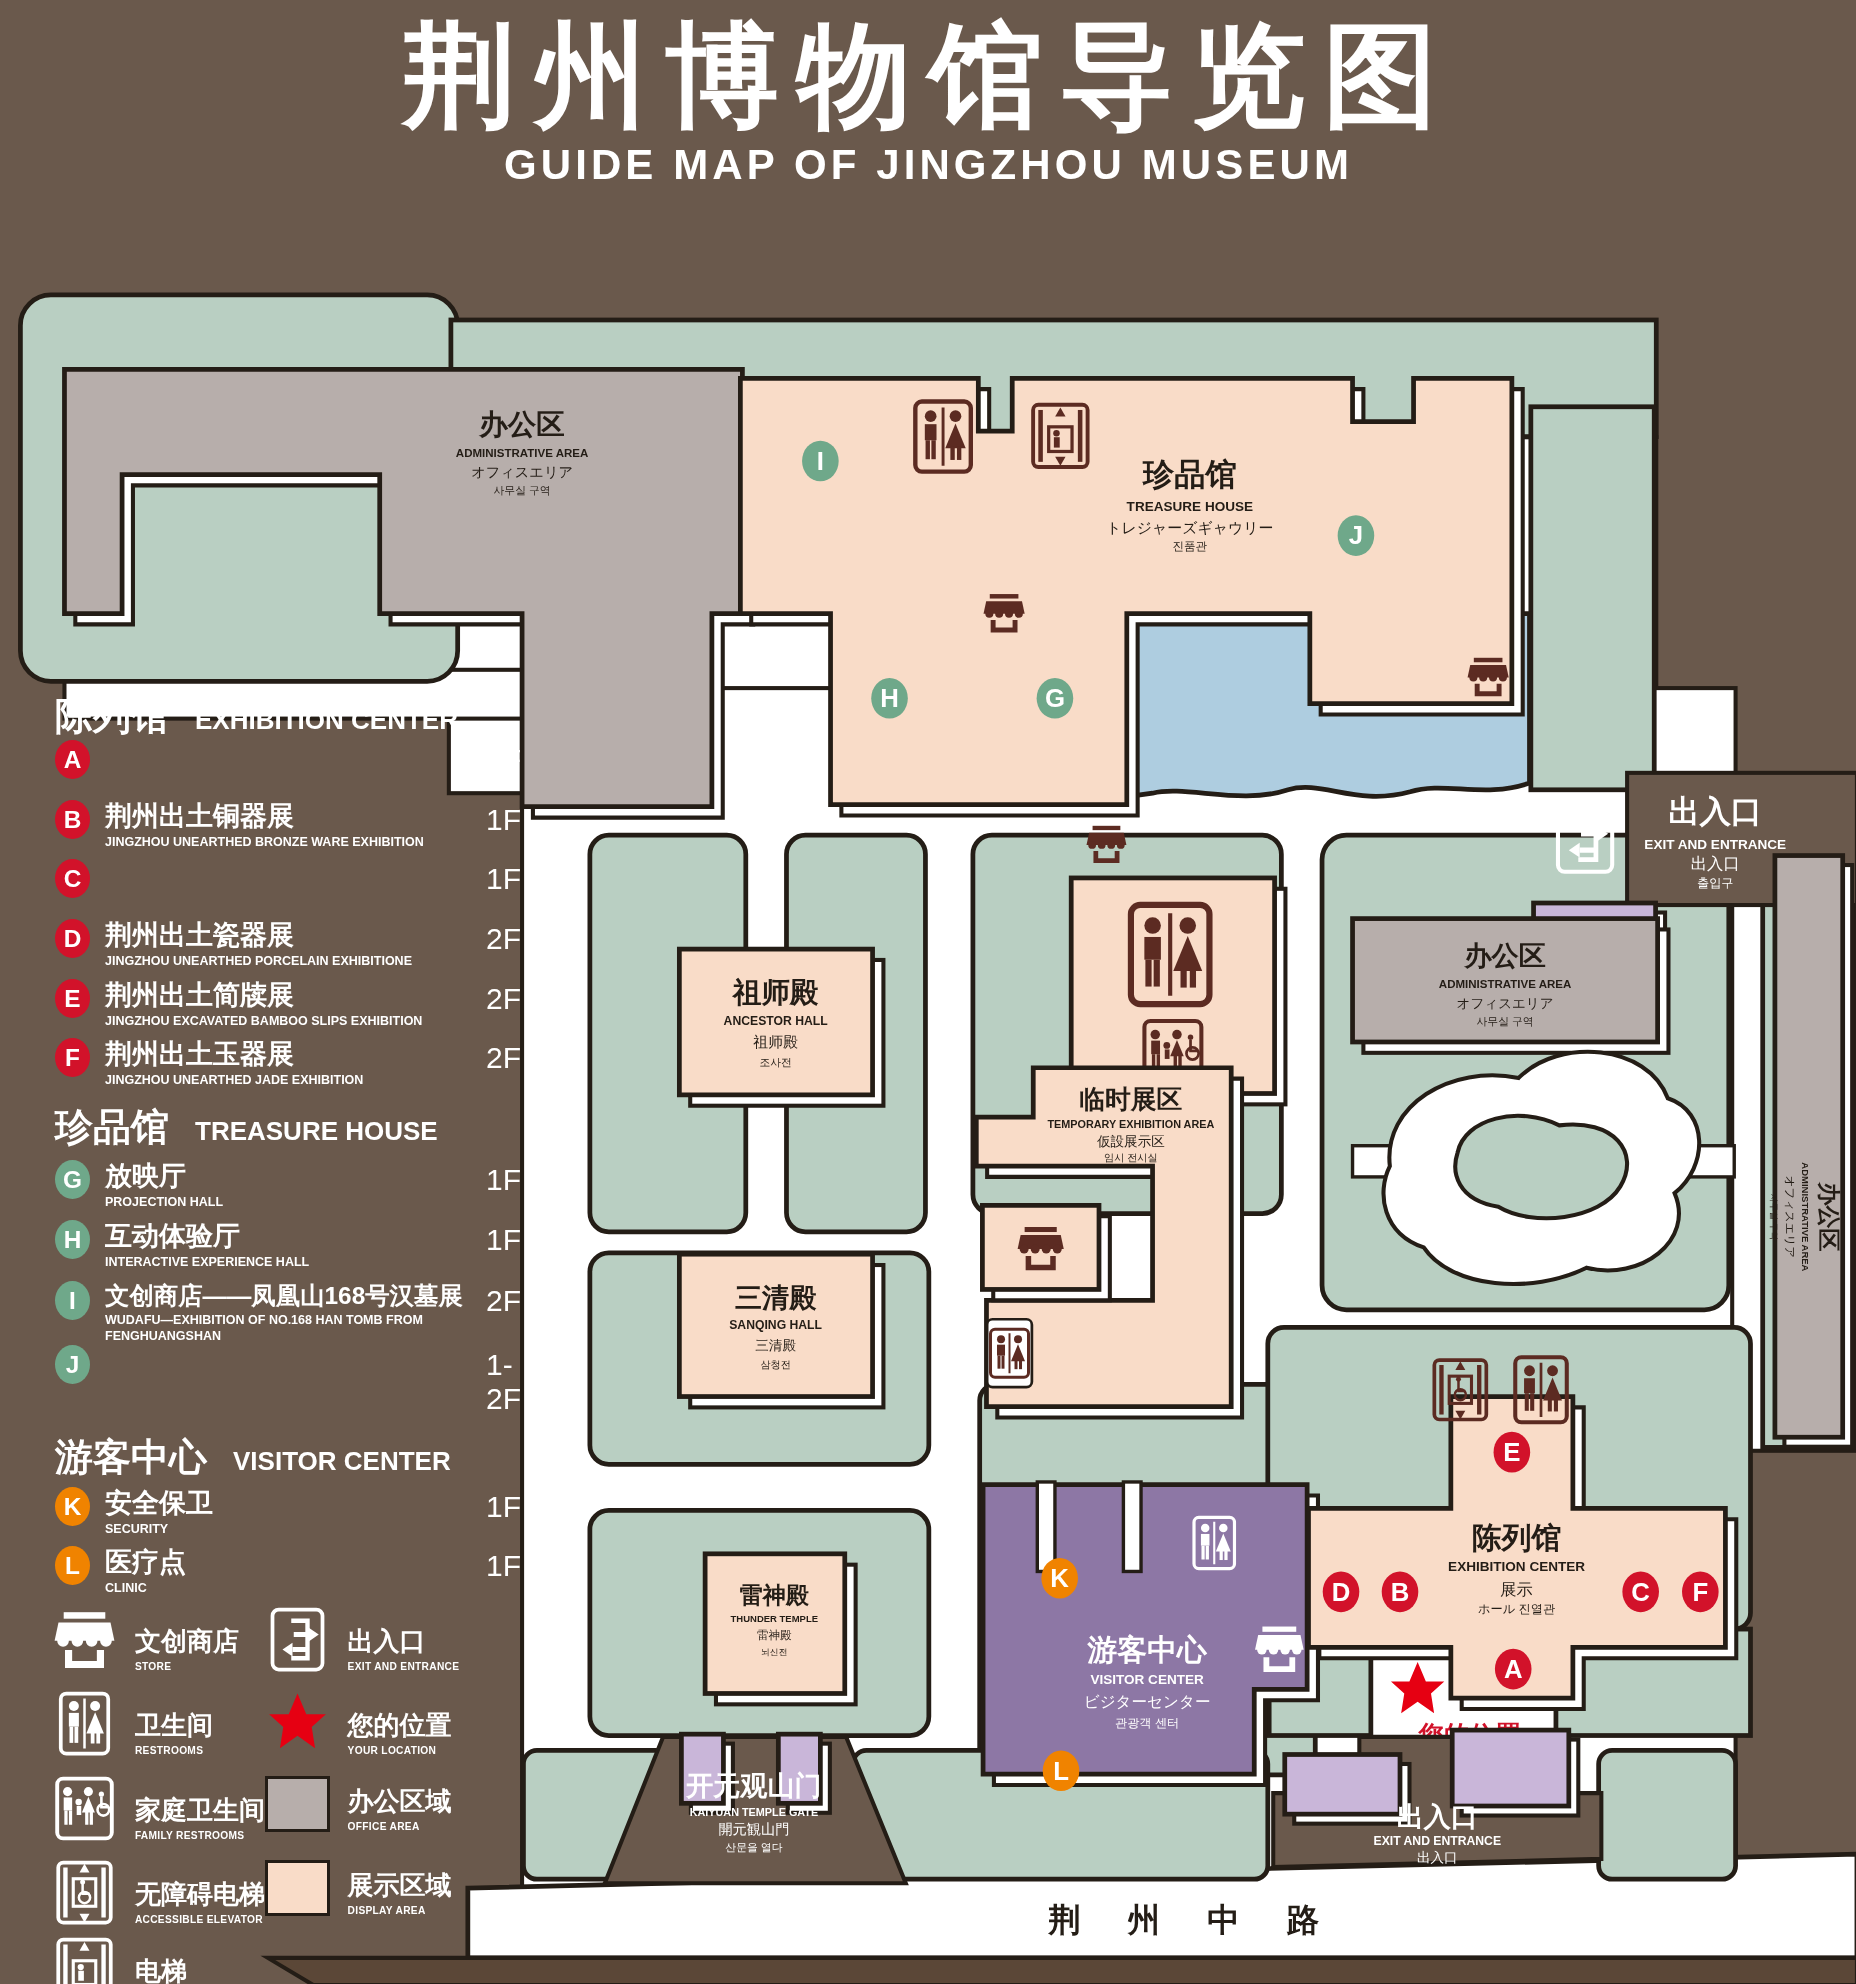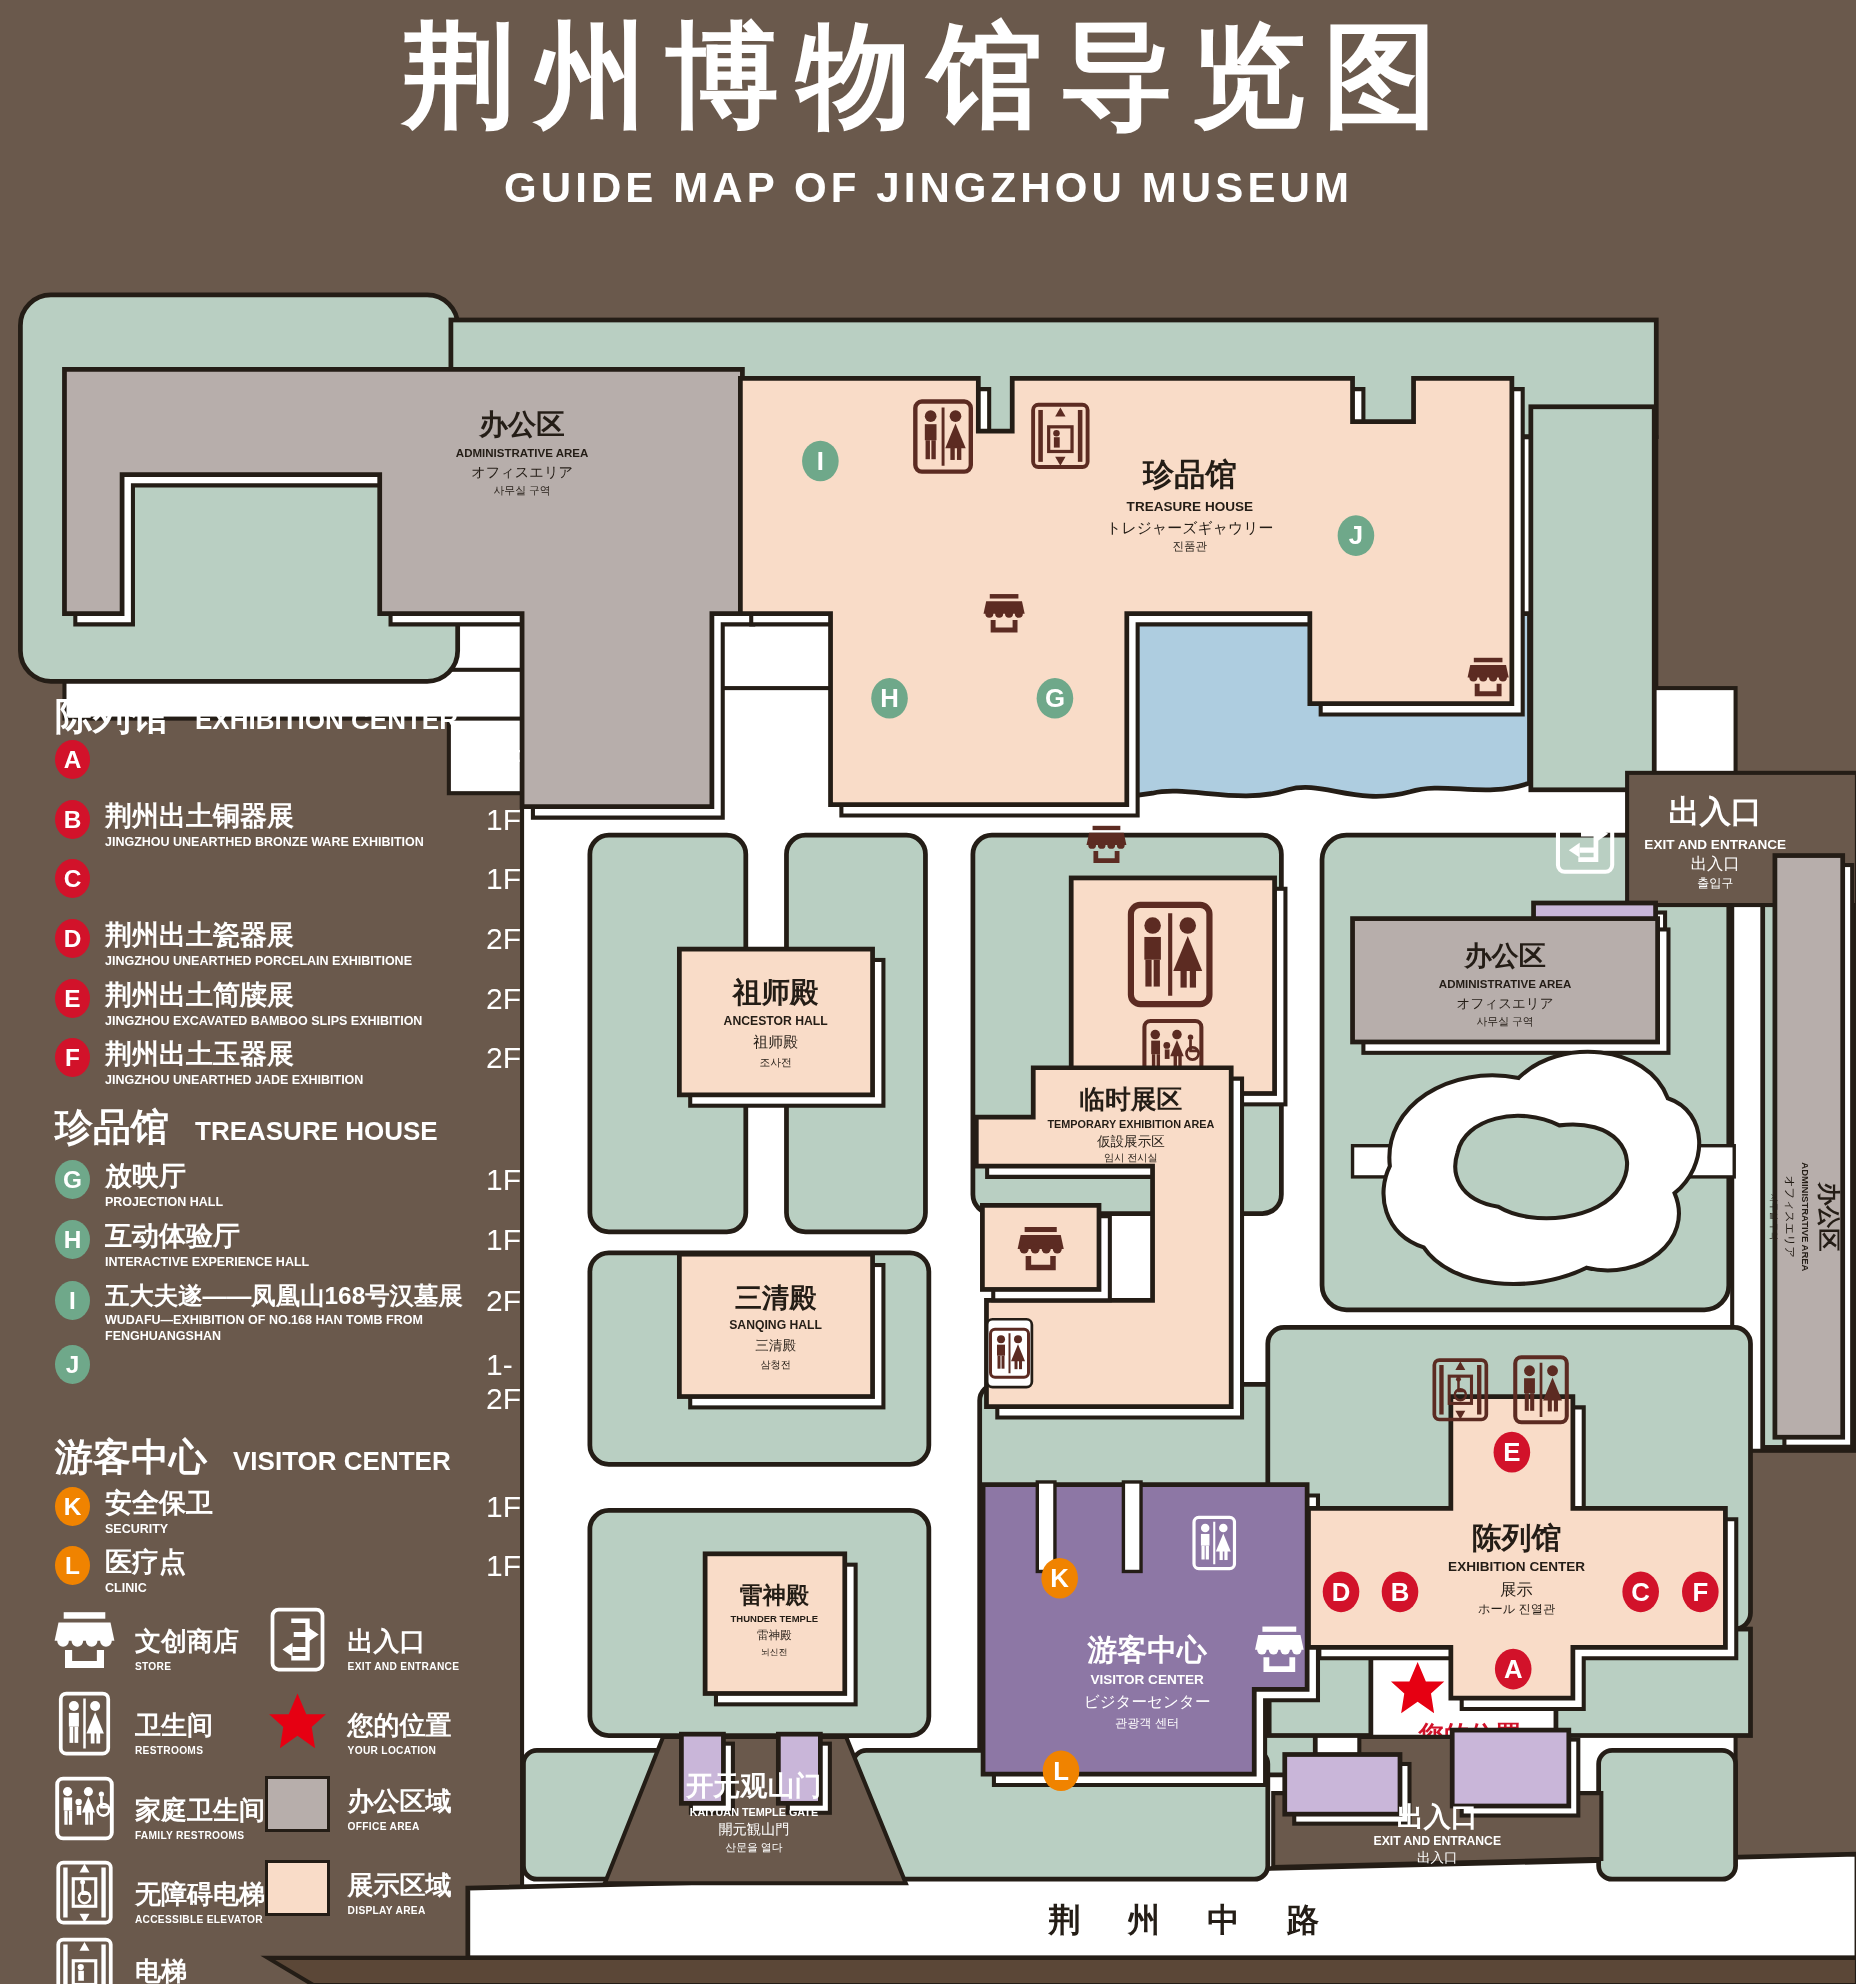--- a/index.html
+++ b/index.html
@@ -4,21 +4,21 @@
 <style>
   html,body{margin:0;padding:0;}
   body{
     width:1857px;height:1985px;position:relative;overflow:hidden;
     background:var(--bg,#6a594c);
     font-family:"Liberation Sans","DejaVu Sans",sans-serif;
   }
   
   .hdr{position:absolute;left:0;top:0;width:1857px;text-align:center;color:#fff;}
   .hdr-zh{font-size:114px;font-weight:bold;letter-spacing:17.6px;line-height:1;margin-top:19px;}
-  .hdr-en{font-size:42px;font-weight:bold;letter-spacing:4.1px;margin-top:31px;}
+  .hdr-en{font-size:42px;font-weight:bold;letter-spacing:4.1px;margin-top:8px;}
   
   .legend{position:absolute;left:0;top:8px;width:522px;height:1985px;color:#fff;margin-left:36px;}
   .lg-head{position:absolute;left:19px;white-space:nowrap;}
   .lg-head-zh{font-size:38px;font-weight:bold;}
   .lg-head-en{font-size:26px;font-weight:bold;margin-left:26px;}
   .lg-item{position:absolute;left:19px;width:483px;}
   .badge{position:absolute;left:0;top:0;width:35px;height:39px;border-radius:50%;
          color:#fff;font-weight:bold;font-size:24.4px;text-align:center;line-height:39px;}
   .badge.red{background:var(--red,#d2122a);}
   .badge.grn{background:var(--badgegreen,#6fa88a);}
@@ -447,21 +447,21 @@
     <span class="badge grn">H</span>
     <span class="lg-txt">
         <span class="lg-zh">互动体验厅</span>
         <span class="lg-en">INTERACTIVE EXPERIENCE HALL</span>
       </span>
     <span class="lg-floor">1F</span>
   </div>
   <div class="lg-item" style="top:1273px">
     <span class="badge grn">I</span>
     <span class="lg-txt">
-        <span class="lg-zh long">五大夫遂——凤凰山168号汉墓展</span>
+        <span class="lg-zh long">文创商店——凤凰山168号汉墓展</span>
         <span class="lg-en">WUDAFU—EXHIBITION OF NO.168 HAN TOMB FROM FENGHUANGSHAN</span>
       </span>
     <span class="lg-floor">2F</span>
   </div>
   <div class="lg-item" style="top:1337px">
     <span class="badge grn">J</span>
     <span class="lg-floor">1-2F</span>
   </div>
 
   <div class="lg-head" style="top:1424px">

